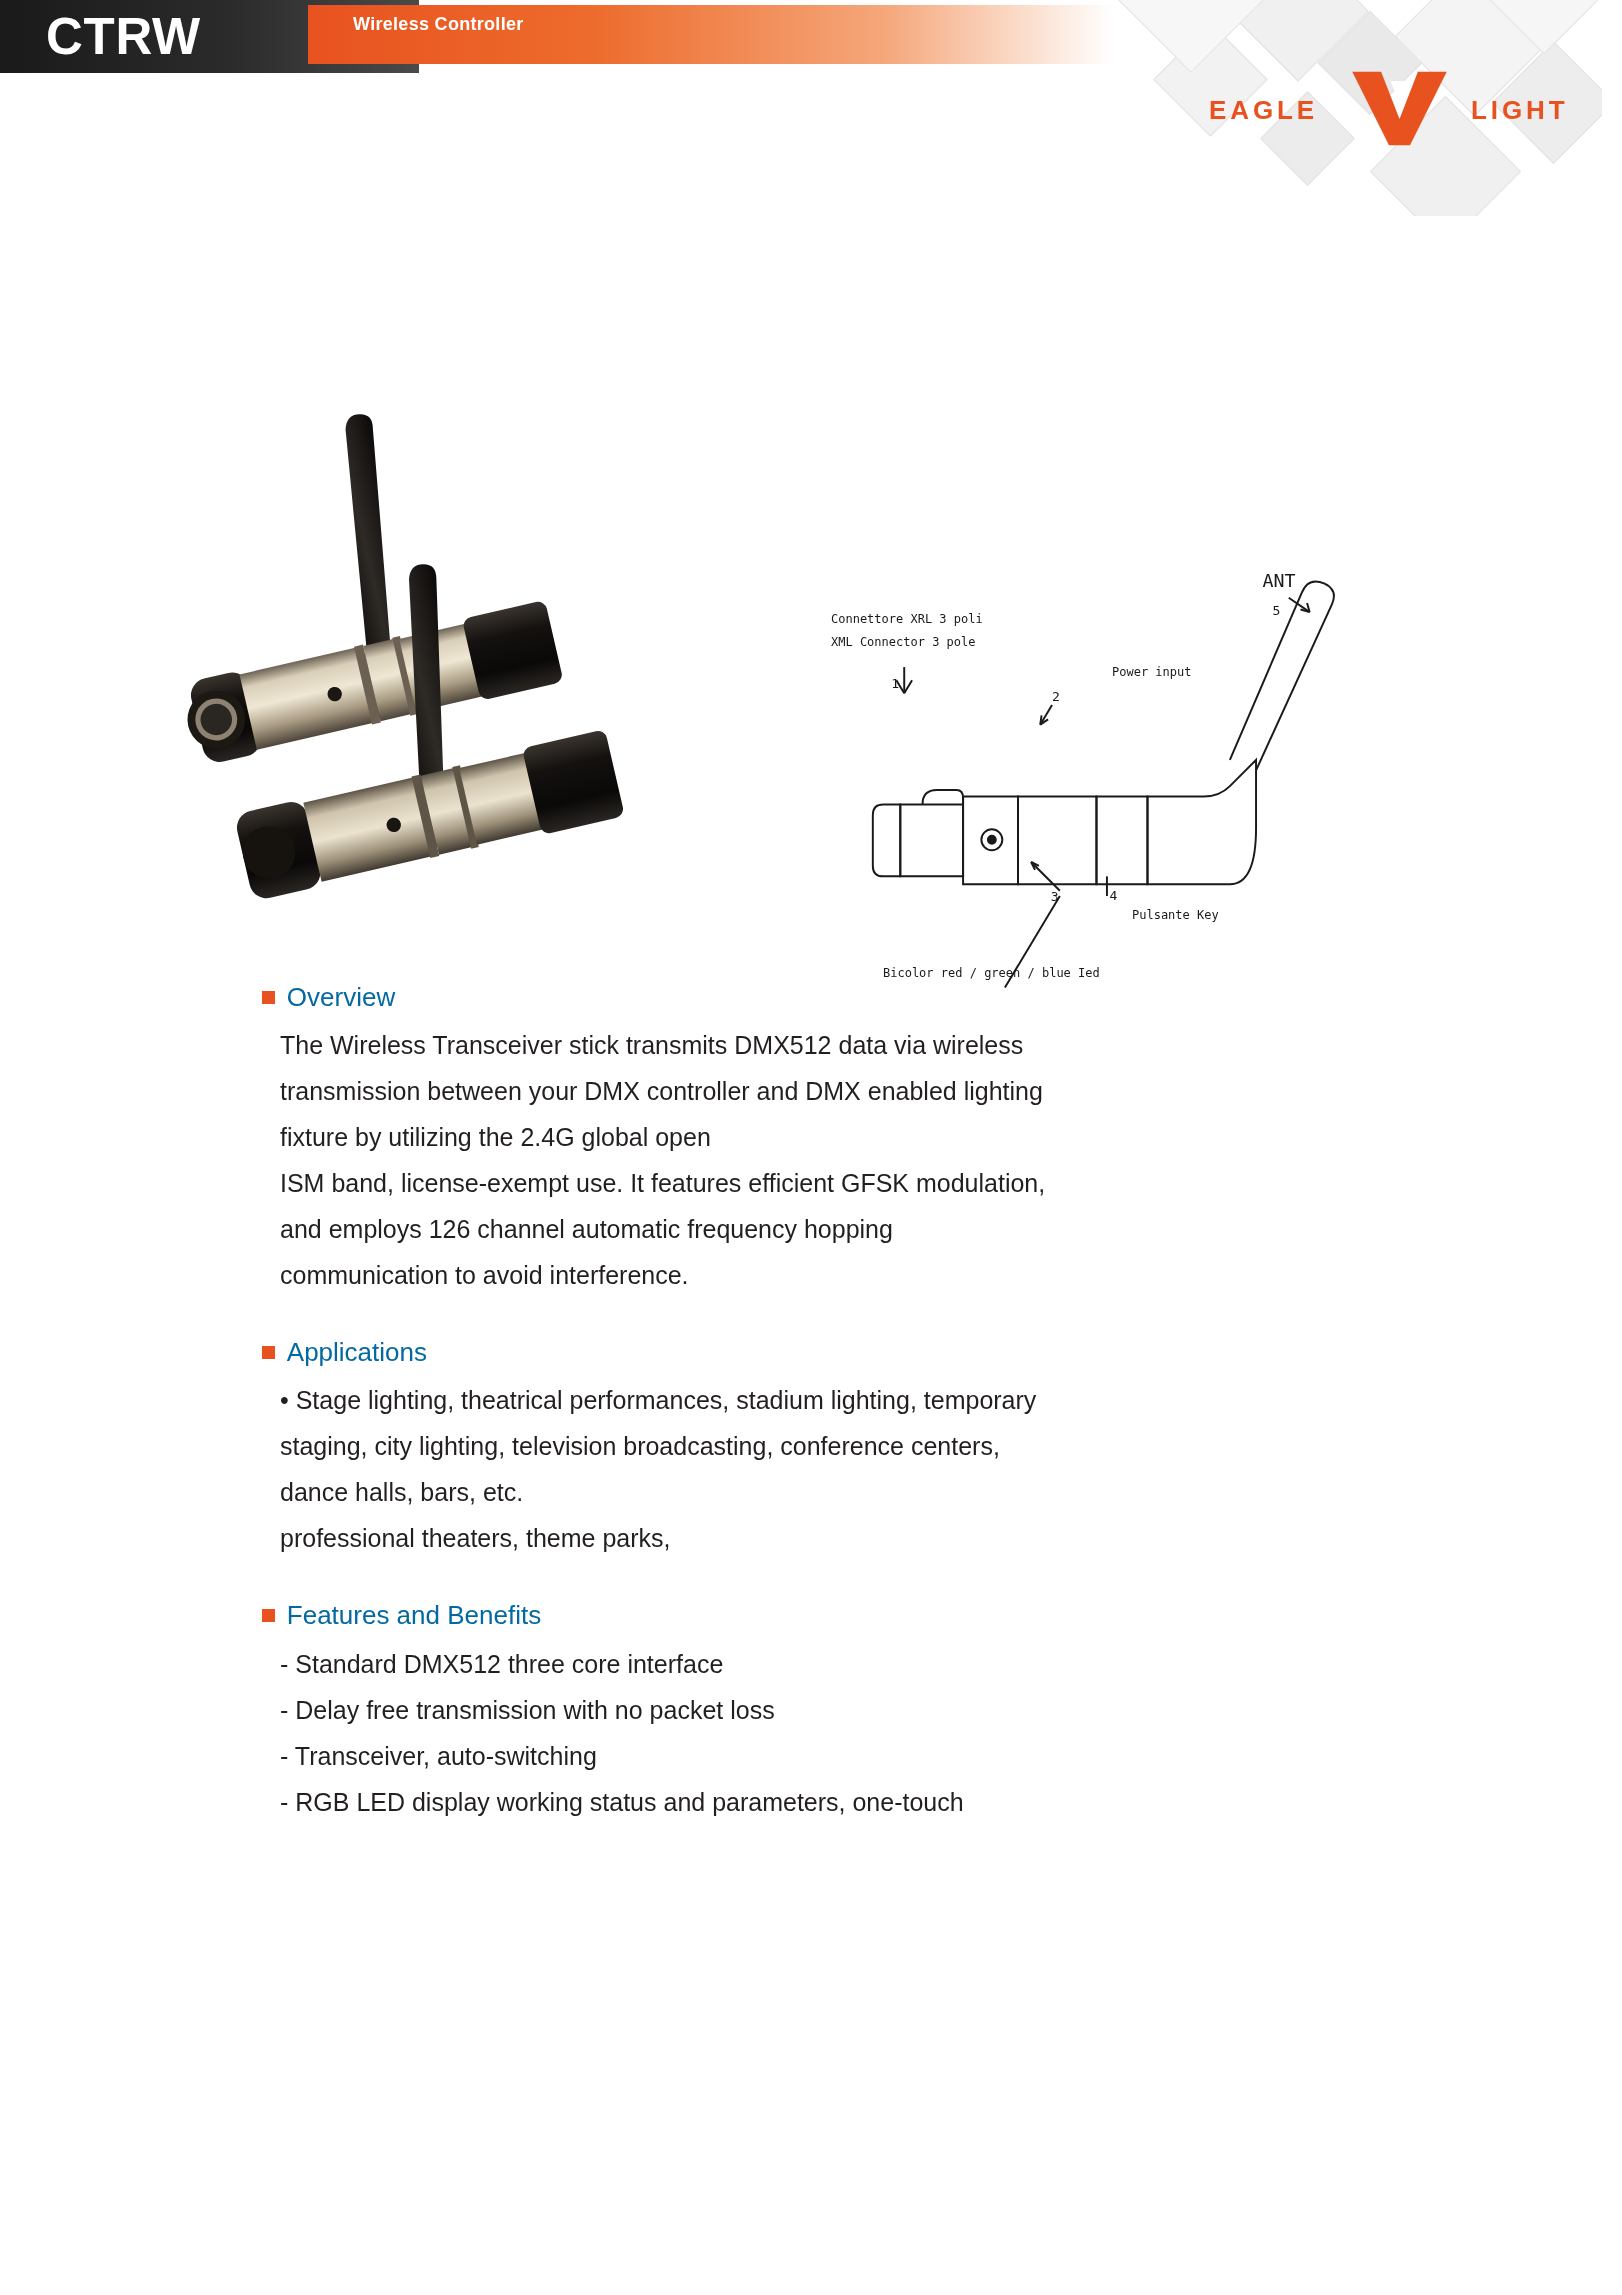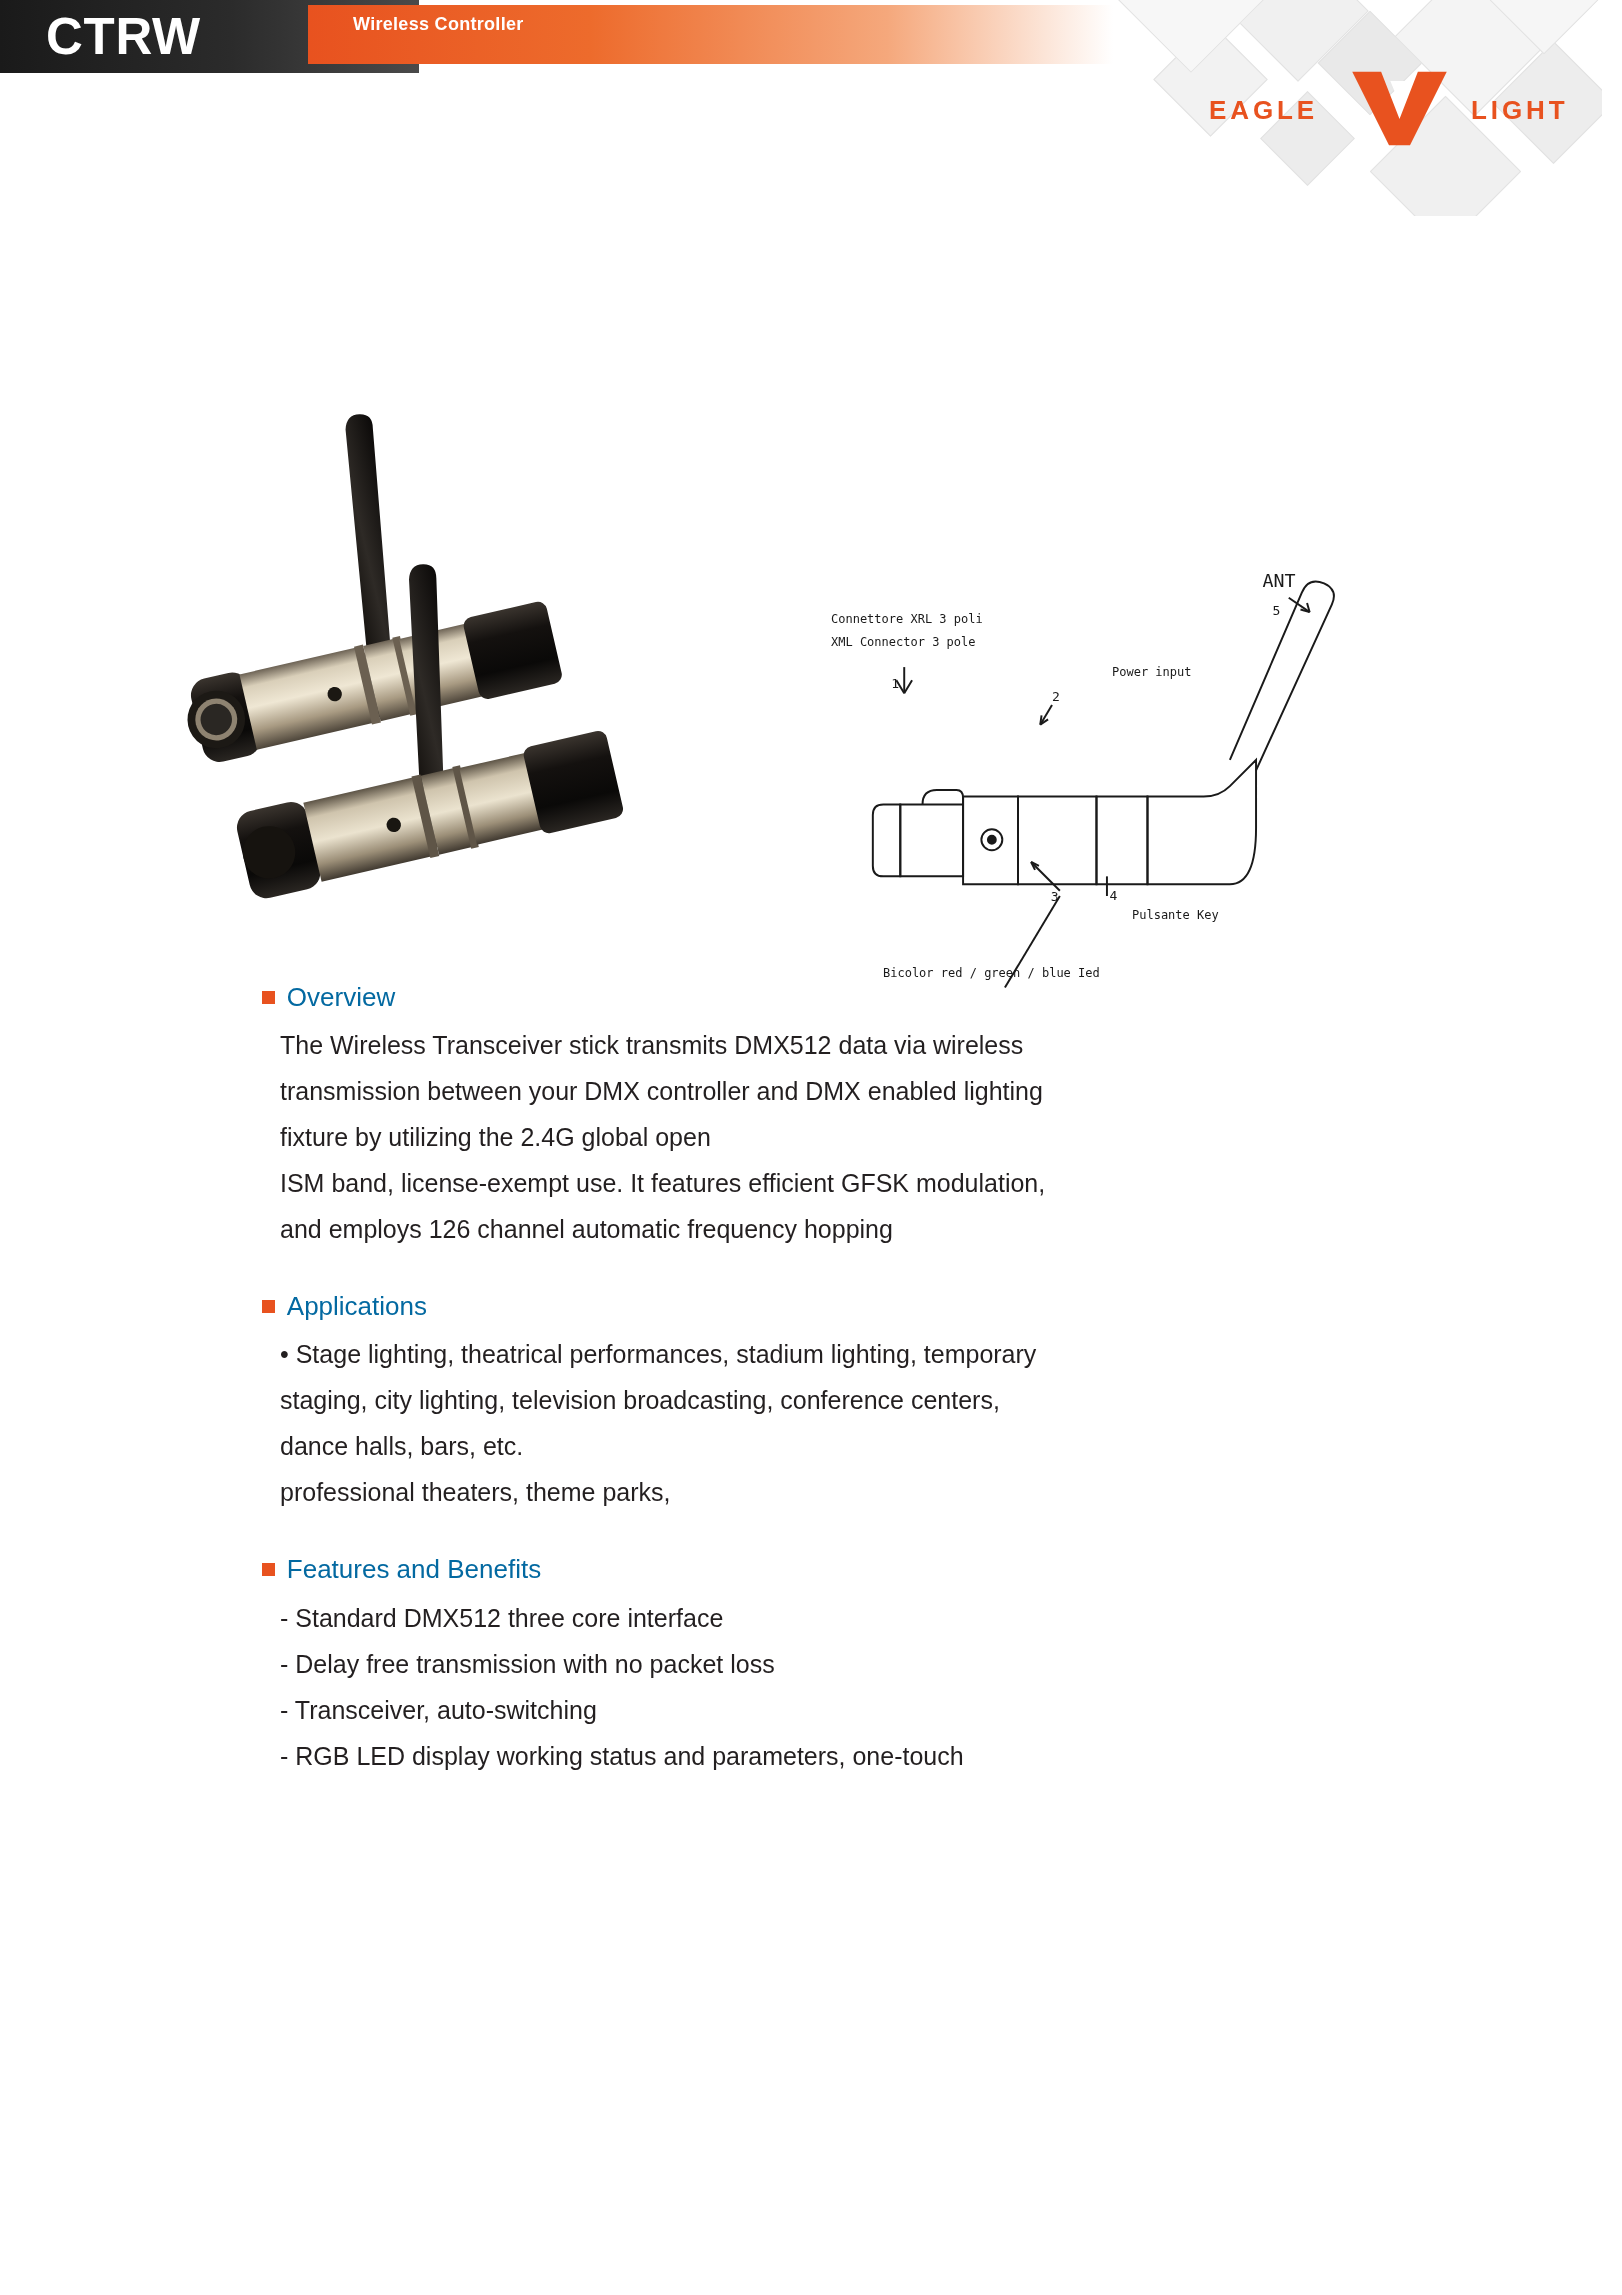--- a/index.html
+++ b/index.html
@@ -294,20 +294,21 @@
     <div class="sec-head">
       <span class="sec-bullet"></span>
       <span class="sec-title">Overview</span>
     </div>
     <div class="sec-body">
       <div>The Wireless Transceiver stick transmits DMX512 data via wireless</div>
       <div>transmission between your DMX controller and DMX enabled lighting</div>
       <div>fixture by utilizing the 2.4G global open</div>
       <div>ISM band, license-exempt use. It features efficient GFSK modulation,</div>
       <div>and employs 126 channel automatic frequency hopping</div>
+      <div>communication to avoid interference.</div>
     </div>
   </div>
 
   <div class="section">
     <div class="sec-head">
       <span class="sec-bullet"></span>
       <span class="sec-title">Applications</span>
     </div>
     <div class="sec-body">
       <div>• Stage lighting, theatrical performances, stadium lighting, temporary</div>

